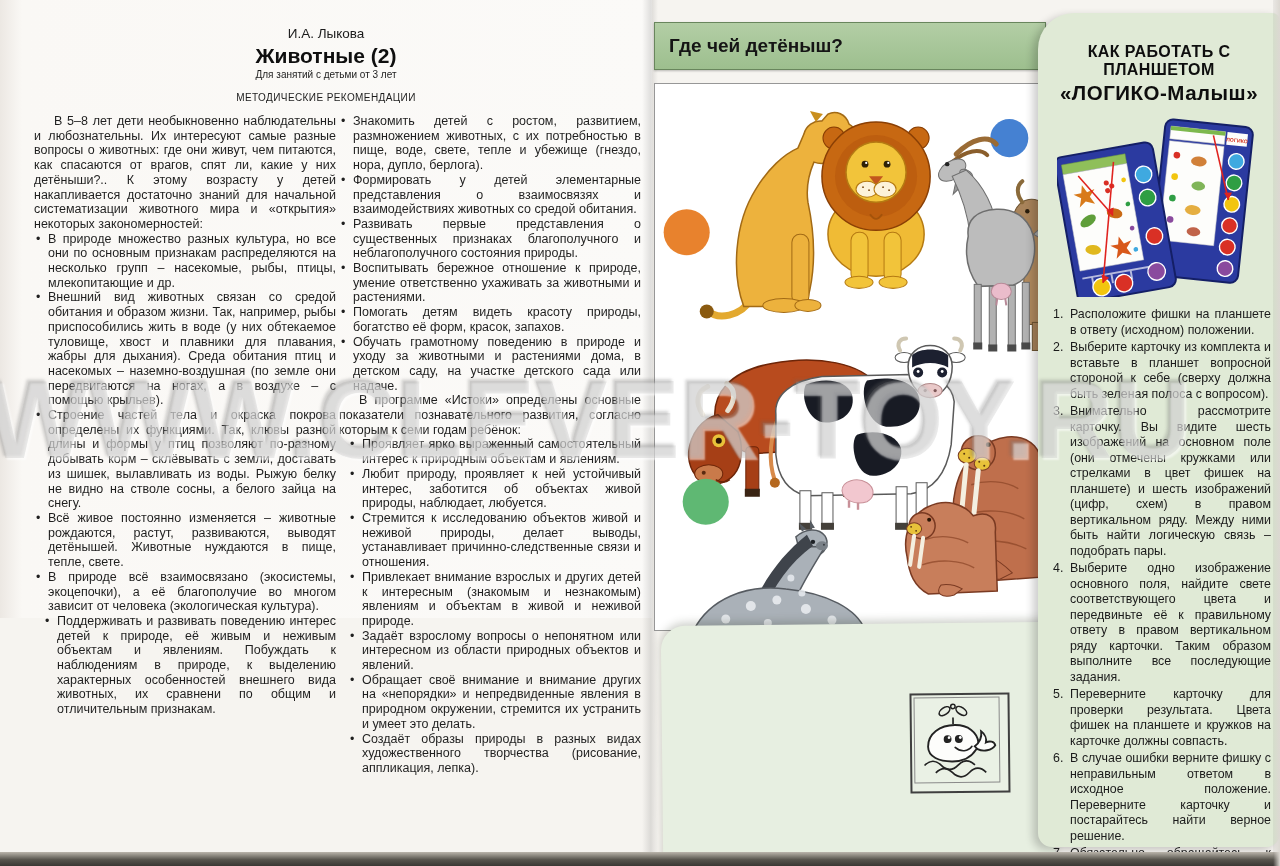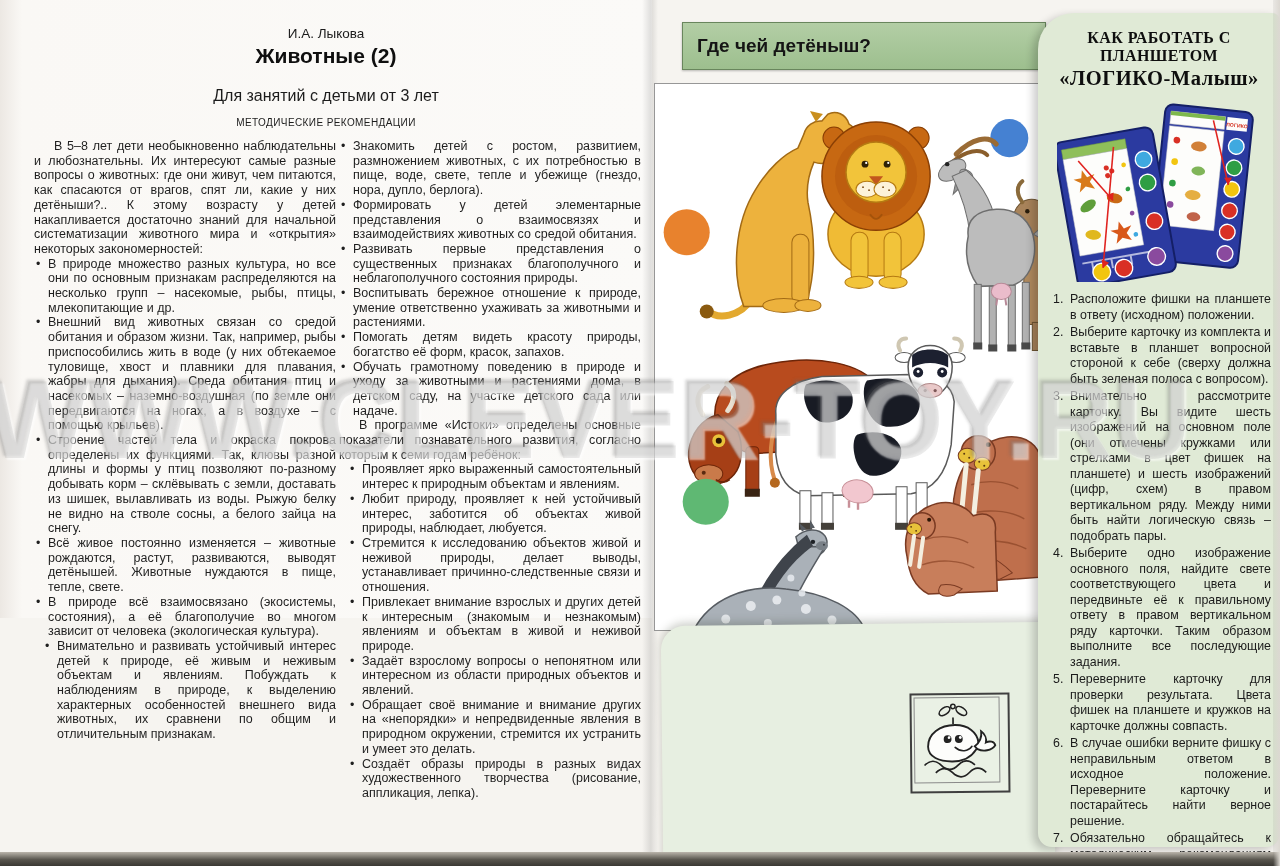--- a/index.html
+++ b/index.html
@@ -10,42 +10,42 @@
   }
 
   
   .left-page {
     position:absolute; left:0; top:0; width:652px; height:618px;
     background:linear-gradient(90deg,#ece8e3 0px,#faf8f5 22px,#fbfaf8 100%);
   }
   .page-header { text-align:center; padding-top:26px; color:#1c1c1c; }
   .author   { font-size:13.5px; margin-bottom:3px; }
   .title    { font-size:21px; font-weight:bold; color:#0f0f0f; }
-  .subtitle { font-size:16px; margin-top:19px; }
+  .subtitle { font-size:10px; margin-top:1px; }
   .section  { font-size:10px; margin-top:12px; letter-spacing:.4px; }
 
   .columns { display:flex; gap:3px; margin:11px 6px 0 34px; }
   .col { width:302px; font-size:12.5px; line-height:14.7px; color:#1f1f1f; text-align:justify; }
   .col .para { text-indent:20px; }
   .bullet-item { display:flex; }
   .bullet-item.indent { margin-left:9px; }
   .bullet { flex:0 0 12px; padding-left:2px; }
   .btext  { flex:1; display:block; text-align:justify; }
 
   
   .gutter { position:absolute; left:642px; top:0; width:16px; height:866px; z-index:2;
     background:linear-gradient(90deg,rgba(0,0,0,0) 0%,rgba(80,80,80,.16) 55%,rgba(0,0,0,0) 100%); }
 
   
   .question-card { position:absolute; left:654px; top:22px; width:392px; z-index:3; }
   .card-header {
     height:46px; background:linear-gradient(180deg,#b3cea5,#9dbf8e);
     border:1px solid #69865d; box-shadow:0 1px 2px rgba(0,0,0,.25);
     display:flex; align-items:center; padding:0 14px;
-    font-size:19px; font-weight:bold; color:#151515;margin-left:28px;
+    font-size:19px; font-weight:bold; color:#151515;
   }
   .card-body {
     margin-top:13px; width:390px; height:546px; background:#fff;
     border:1px solid #979797; border-right:none; position:relative; overflow:hidden;
   }
   .card-body svg { display:block; }
 
   
   .answer-card {
     position:absolute; left:662px; top:624px; width:392px; height:242px;
@@ -57,22 +57,22 @@
     border:2px solid #3f3f3f; background:#eaf1e5; padding:2px;
   }
   .whale-box svg { display:block; border:1px solid #8a8a8a; background:#eaf1e5; }
 
   
   .panel {
     position:absolute; left:1038px; top:13px; width:242px; height:834px;
     background:#e0ead6; border-radius:36px 8px 14px 14px; z-index:5;
     box-shadow:-5px 3px 8px rgba(0,0,0,.2);
   }
-  .panel-title { text-align:center; margin-top:16px; color:#0e0e0e;
-    font-family:Liberation Serif, serif; }
+  .panel-title { text-align:center; margin-top:30px; color:#0e0e0e;
+    font-family:Liberation Sans, sans-serif; }
   .panel-title1 { font-size:16px; font-weight:bold; letter-spacing:.4px; }
   .panel-title2 { font-size:20.5px; font-weight:bold; margin-top:2px; letter-spacing:.5px; }
   .panel-illustration { width:204px; height:184px; margin:8px auto 0; }
   .steps {
     counter-reset:step; list-style:none; margin:10px 9px 0 15px; padding:0;
     font-size:12.4px; line-height:15.5px; color:#1b1b1b; text-align:justify;
   }
   .steps li { counter-increment:step; position:relative; padding-left:17px; margin-bottom:2px; }
   .steps li::before { content:counter(step) "."; position:absolute; left:0; top:0; }
 
@@ -117,25 +117,25 @@
           <div class="bullet-item">
             <span class="bullet">•</span>
             <span class="btext">Строение частей тела и окраска покрова определены их функциями. Так, клювы разной длины и формы у птиц позволяют по-разному добывать корм – склёвывать с земли, доставать из шишек, вылавливать из воды. Рыжую белку не видно на стволе сосны, а белого зайца на снегу.</span>
           </div>
           <div class="bullet-item">
             <span class="bullet">•</span>
             <span class="btext">Всё живое постоянно изменяется – животные рождаются, растут, развиваются, выводят детёнышей. Животные нуждаются в пище, тепле, свете.</span>
           </div>
           <div class="bullet-item">
             <span class="bullet">•</span>
-            <span class="btext">В природе всё взаимосвязано (экосистемы, состояния), а её благополучие во многом зависит от человека (экологическая культура).</span>
-          </div>
-          <div class="bullet-item indent">
-            <span class="bullet">•</span>
-            <span class="btext">Внимательно и развивать устойчивый интерес детей к природе, её живым и неживым объектам и явлениям. Побуждать к наблюдениям в природе, к выделению характерных особенностей внешнего вида животных, их сравнени по общим и отличительным признакам.</span>
+            <span class="btext">В природе всё взаимосвязано (экосистемы, экоцепочки), а её благополучие во многом зависит от человека (экологическая культура).</span>
+          </div>
+          <div class="bullet-item indent">
+            <span class="bullet">•</span>
+            <span class="btext">Поддерживать и развивать поведению интерес детей к природе, её живым и неживым объектам и явлениям. Побуждать к наблюдениям в природе, к выделению характерных особенностей внешнего вида животных, их сравнени по общим и отличительным признакам.</span>
           </div>
         </div>
       <div class="col">
           <div class="bullet-item">
             <span class="bullet">•</span>
             <span class="btext">Знакомить детей с ростом, развитием, размножением животных, с их потребностью в пище, воде, свете, тепле и убежище (гнездо, нора, дупло, берлога).</span>
           </div>
           <div class="bullet-item">
             <span class="bullet">•</span>
             <span class="btext">Формировать у детей элементарные представления о взаимосвязях и взаимодействиях животных со средой обитания.</span>

